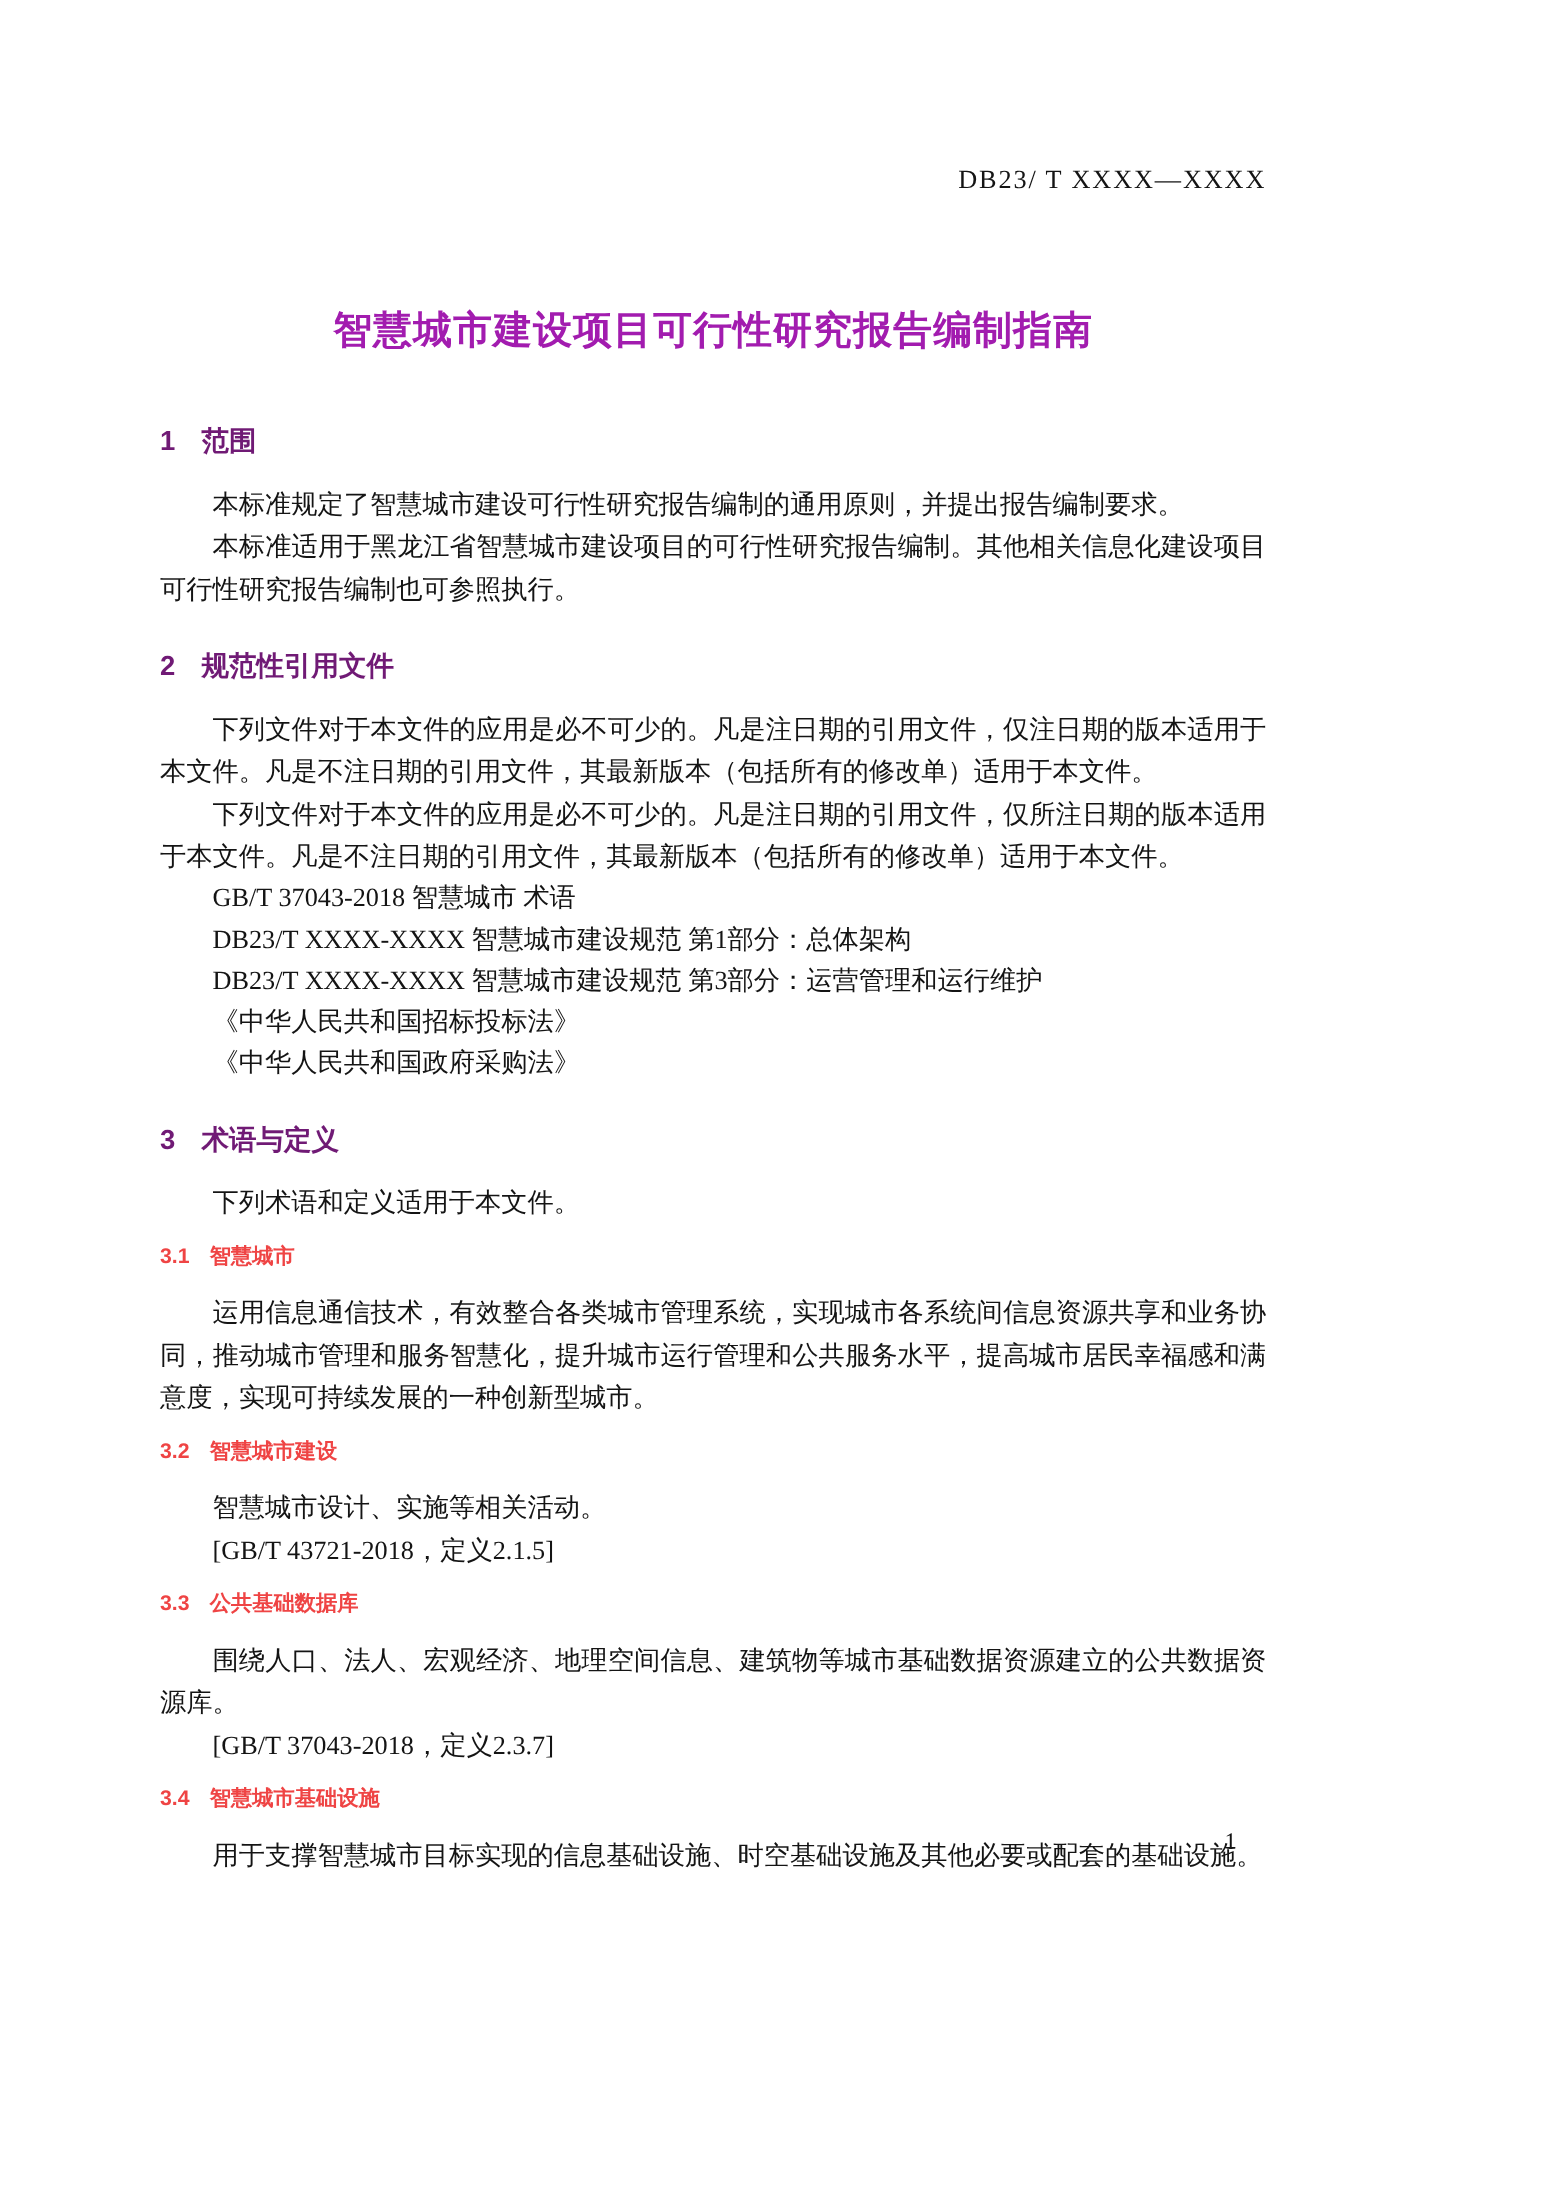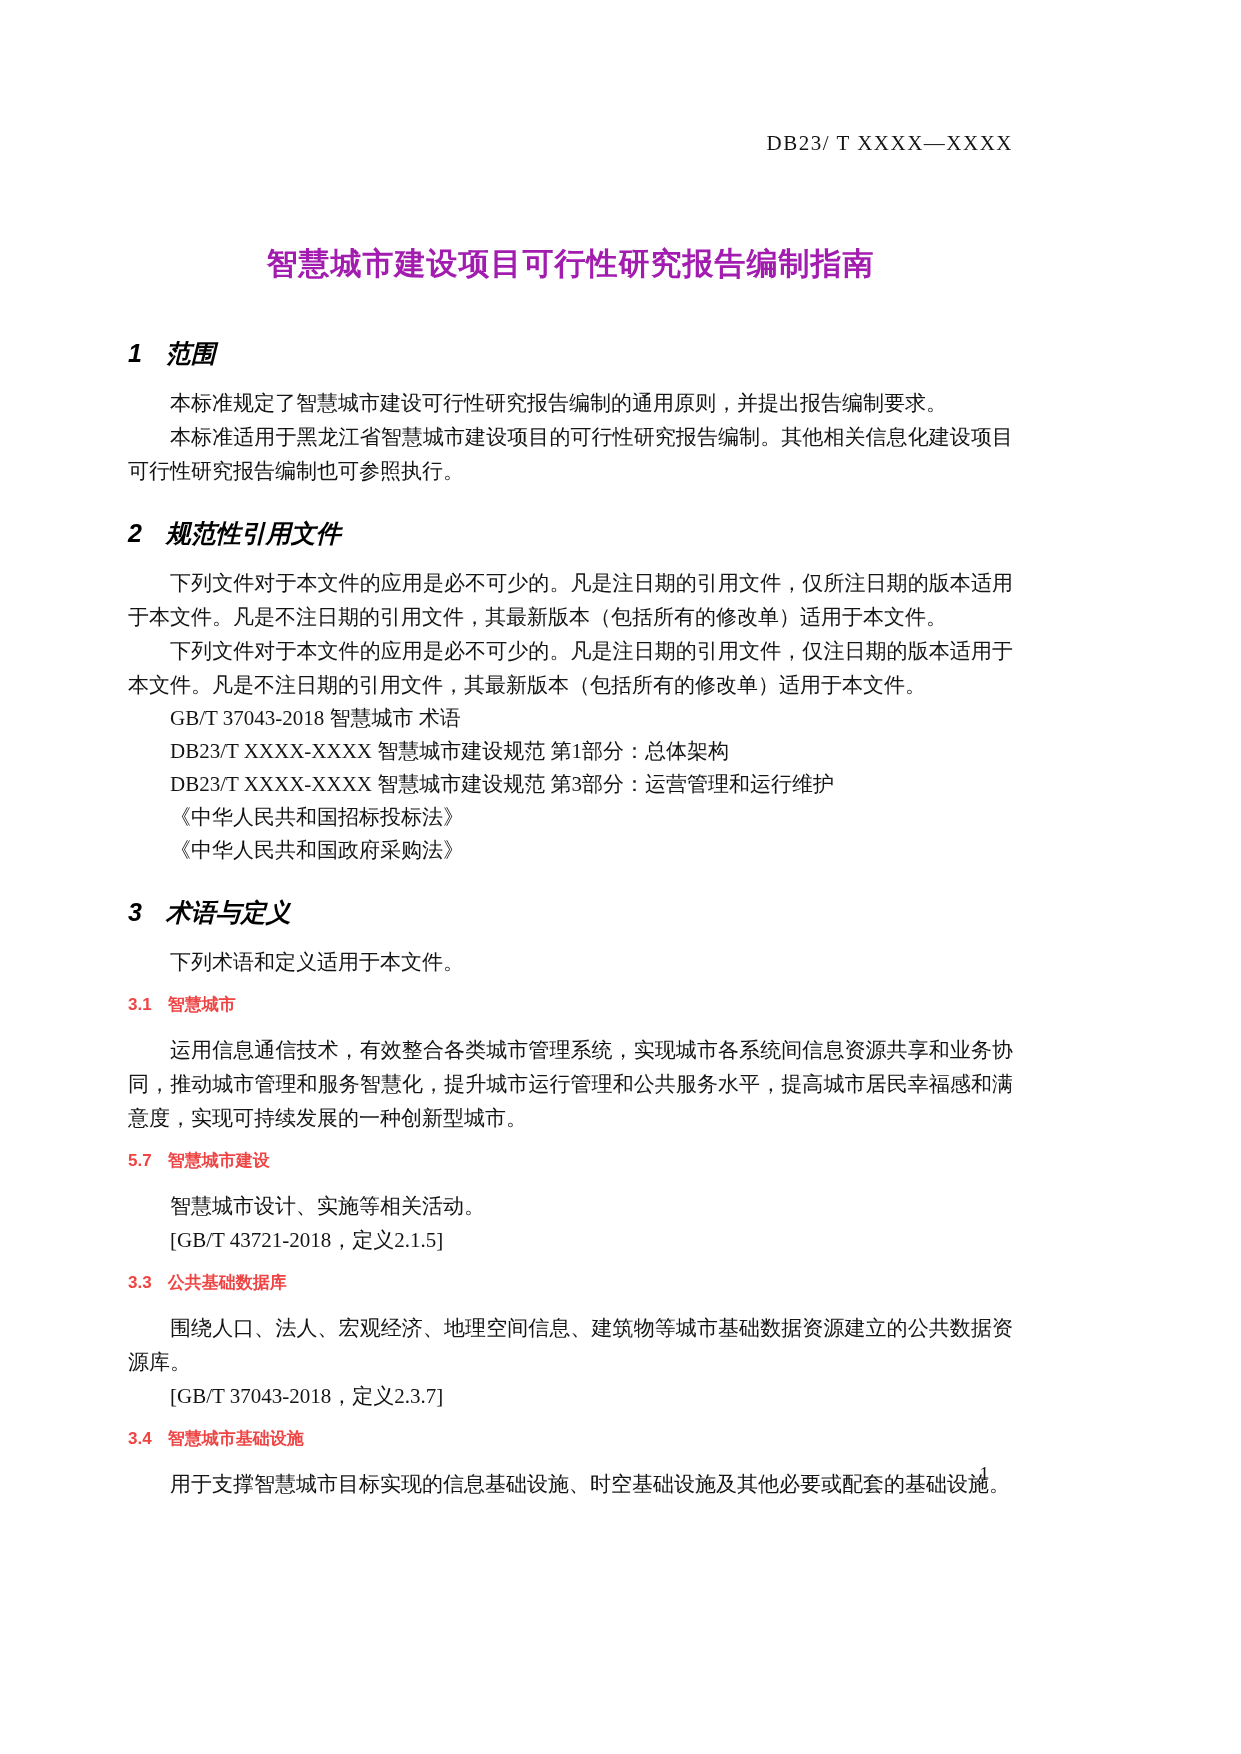--- a/index.html
+++ b/index.html
@@ -32,25 +32,24 @@
     font-family: "Liberation Sans", "DejaVu Sans", sans-serif;
     font-weight: bold;
     font-size: 31px;
     letter-spacing: 1px;
     line-height: 44px;
     color: #a21caf;
   }
   .sec-heading {
     font-family: "Liberation Sans", "DejaVu Sans", sans-serif;
     font-weight: bold;
-    font-size: 25px;
+    font-size: 22px;
     line-height: 30px;
-    color: #000000;
+    color: #701a75;
     margin: 30px 0 18px 0;
-    font-style: italic;
   }
   .sec-heading.first {
     margin-top: 52px;
   }
   .sub-heading {
     font-family: "Liberation Sans", "DejaVu Sans", sans-serif;
     font-weight: bold;
     font-size: 17px;
     line-height: 28px;
     color: #ef4444;
@@ -101,42 +100,42 @@
   <h1 class="doc-title">智慧城市建设项目可行性研究报告编制指南</h1>
 
   <section>
     <h2 class="sec-heading first"><span class="h-num">1</span><span class="h-text">范围</span></h2>
     <p class="body">本标准规定了智慧城市建设可行性研究报告编制的通用原则，并提出报告编制要求。</p>
     <p class="body">本标准适用于黑龙江省智慧城市建设项目的可行性研究报告编制。其他相关信息化建设项目可行性研究报告编制也可参照执行。</p>
   </section>
 
   <section>
     <h2 class="sec-heading"><span class="h-num">2</span><span class="h-text">规范性引用文件</span></h2>
+    <p class="body">下列文件对于本文件的应用是必不可少的。凡是注日期的引用文件，仅注日期的版本适用于本文件。凡是不注日期的引用文件，其最新版本（包括所有的修改单）适用于本文件。</p>
     <p class="body">下列文件对于本文件的应用是必不可少的。凡是注日期的引用文件，仅所注日期的版本适用于本文件。凡是不注日期的引用文件，其最新版本（包括所有的修改单）适用于本文件。</p>
-    <p class="body">下列文件对于本文件的应用是必不可少的。凡是注日期的引用文件，仅注日期的版本适用于本文件。凡是不注日期的引用文件，其最新版本（包括所有的修改单）适用于本文件。</p>
     <div class="refs-block">
       <p class="ref">GB/T 37043-2018 智慧城市 术语</p>
       <p class="ref">DB23/T XXXX-XXXX 智慧城市建设规范 第1部分：总体架构</p>
       <p class="ref">DB23/T XXXX-XXXX 智慧城市建设规范 第3部分：运营管理和运行维护</p>
       <p class="ref">《中华人民共和国招标投标法》</p>
       <p class="ref">《中华人民共和国政府采购法》</p>
     </div>
   </section>
 
   <section>
     <h2 class="sec-heading"><span class="h-num">3</span><span class="h-text">术语与定义</span></h2>
     <p class="body">下列术语和定义适用于本文件。</p>
 
     <div>
       <h3 class="sub-heading"><span class="h-num">3.1</span><span class="h-text">智慧城市</span></h3>
       <p class="body">运用信息通信技术，有效整合各类城市管理系统，实现城市各系统间信息资源共享和业务协同，推动城市管理和服务智慧化，提升城市运行管理和公共服务水平，提高城市居民幸福感和满意度，实现可持续发展的一种创新型城市。</p>
     </div>
 
     <div>
-      <h3 class="sub-heading"><span class="h-num">5.7</span><span class="h-text">智慧城市建设</span></h3>
+      <h3 class="sub-heading"><span class="h-num">3.2</span><span class="h-text">智慧城市建设</span></h3>
       <p class="body">智慧城市设计、实施等相关活动。</p>
       <p class="cite">[GB/T 43721-2018，定义2.1.5]</p>
     </div>
 
     <div>
       <h3 class="sub-heading"><span class="h-num">3.3</span><span class="h-text">公共基础数据库</span></h3>
       <p class="body">围绕人口、法人、宏观经济、地理空间信息、建筑物等城市基础数据资源建立的公共数据资源库。</p>
       <p class="cite">[GB/T 37043-2018，定义2.3.7]</p>
     </div>
 

